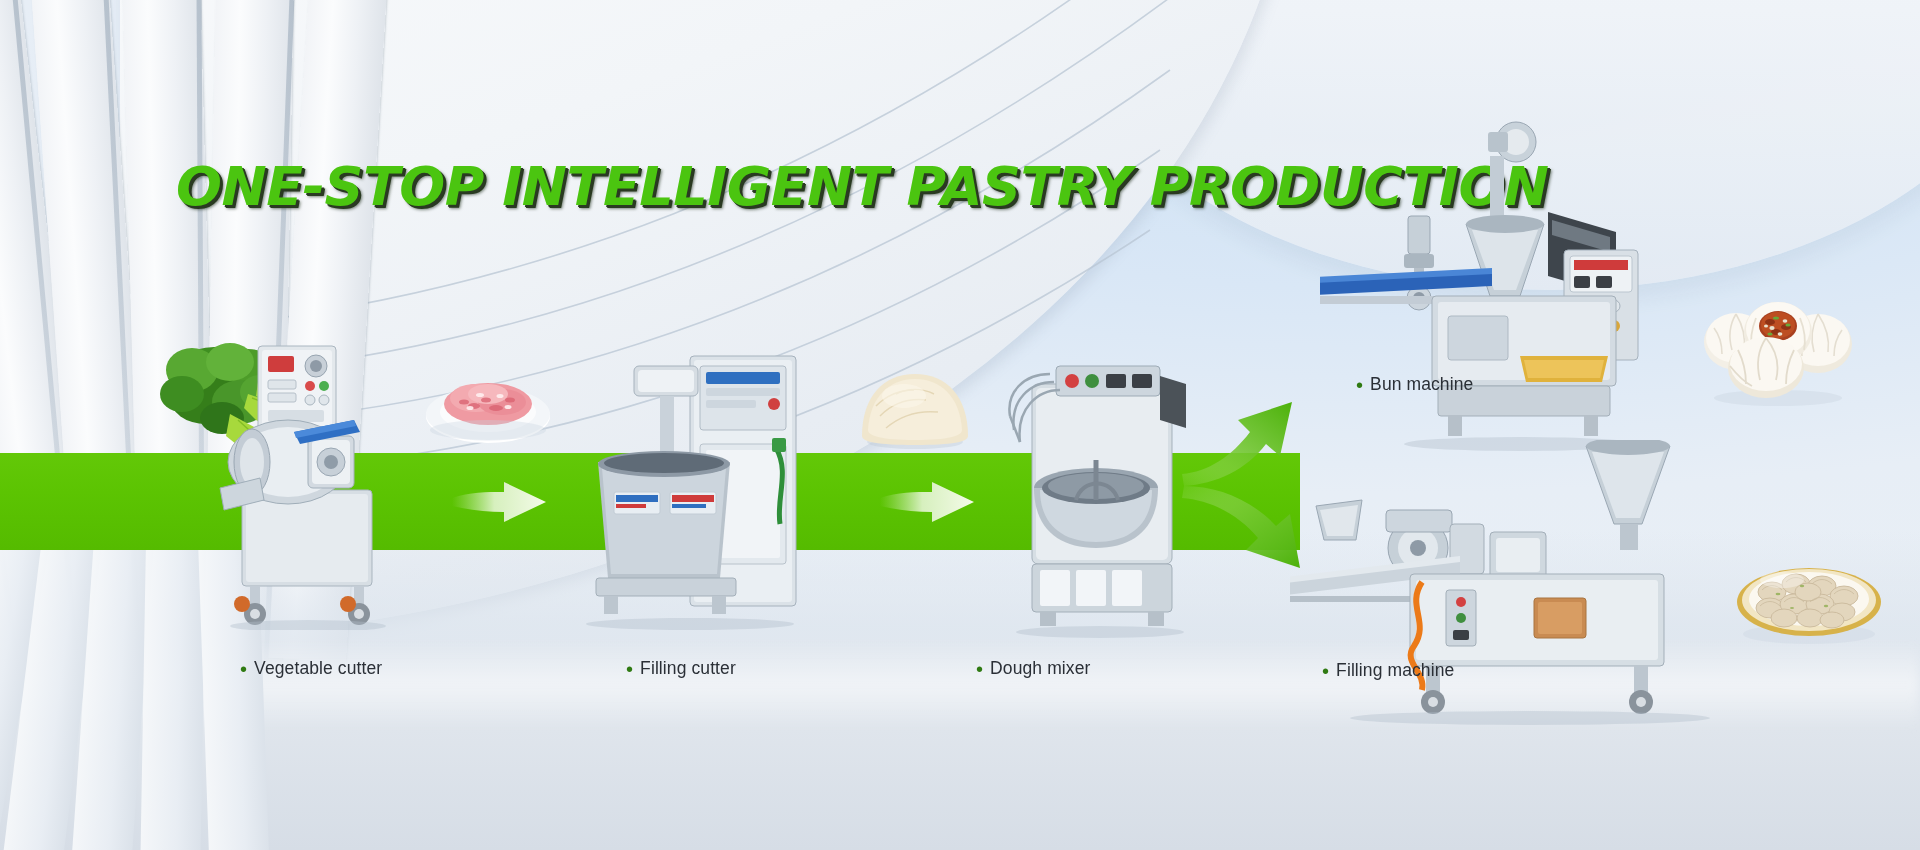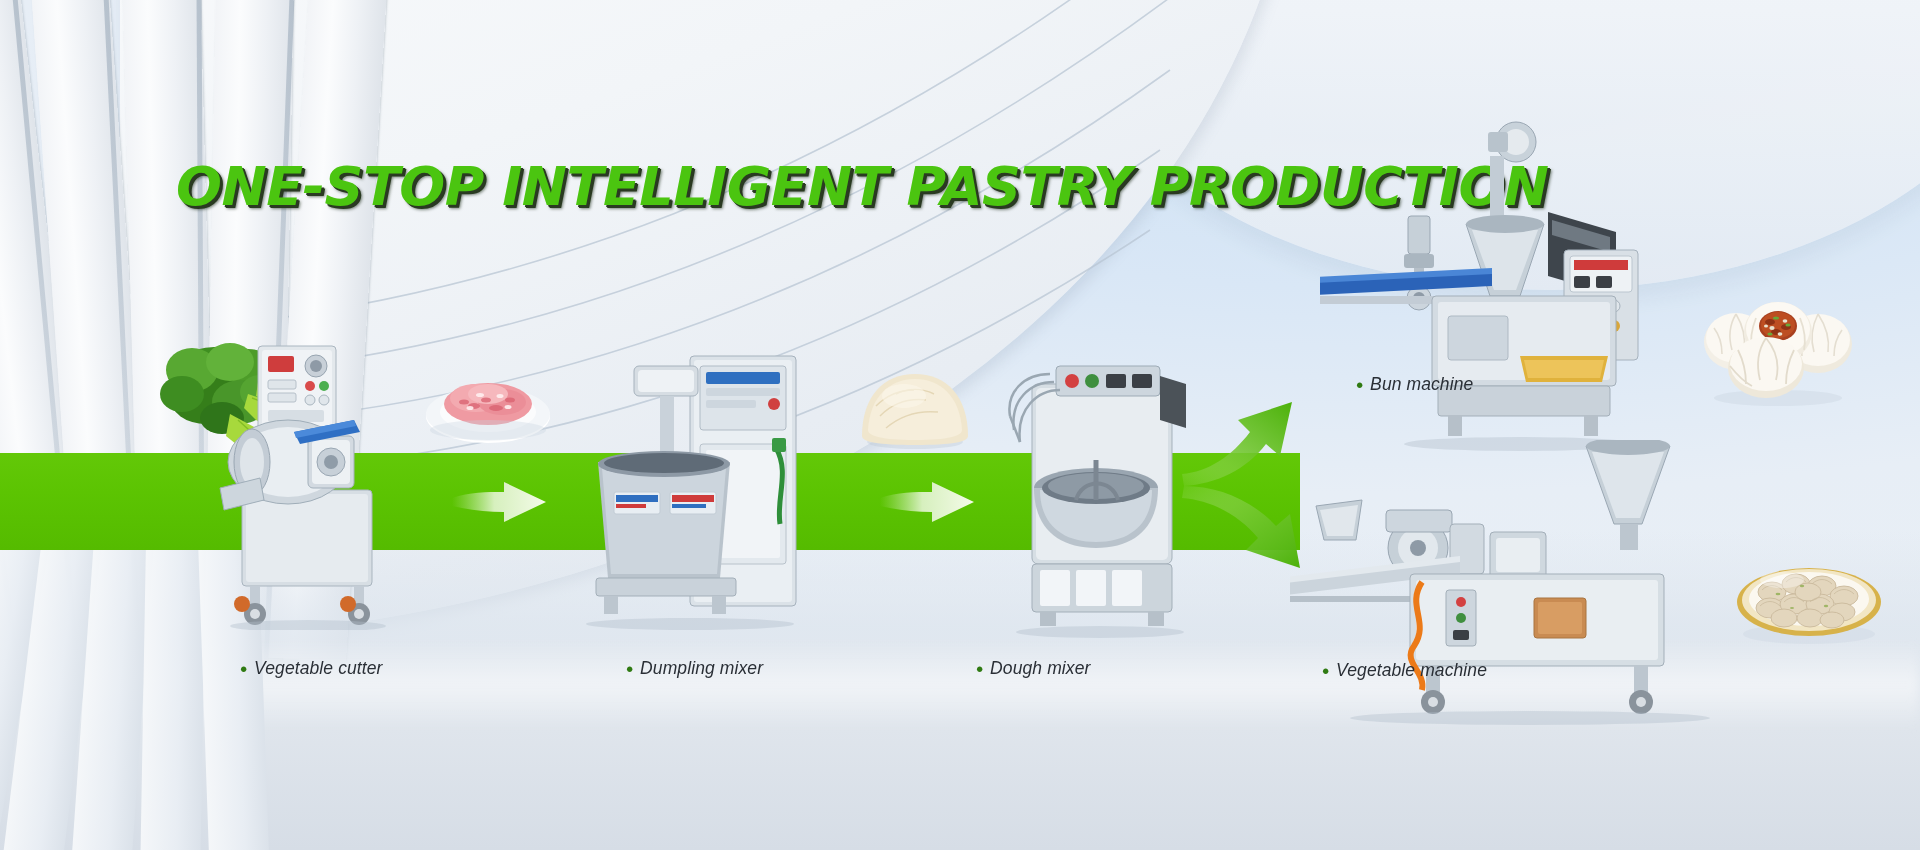--- a/index.html
+++ b/index.html
@@ -78,21 +78,20 @@
   .band-arrow svg{display:block;}
 
   
   .split-arrows{position:absolute;left:1180px;top:388px;width:170px;height:200px;}
 
   
   .machine{position:absolute;}
   .mlabel{
     position:absolute;font-size:17.5px;color:#2a2f36;white-space:nowrap;
     letter-spacing:.1px;
-    font-style:italic;
   }
   .mlabel .dot{color:#2f7a12;font-size:20px;line-height:0;vertical-align:middle;margin-right:7px;}
 
   
   .food{position:absolute;}
 
   
   #title{
     position:absolute;left:176px;top:156px;
     font-family:"DejaVu Sans","Liberation Sans",sans-serif;
@@ -351,21 +350,21 @@
       <rect x="92" y="143" width="42" height="7" fill="#cf3b3b"></rect>
       <rect x="92" y="152" width="34" height="4" fill="#2f6fc0"></rect>
 
       <rect x="16" y="226" width="140" height="18" rx="3" fill="#c9d2da" stroke="#a3afb9"></rect>
       <rect x="24" y="244" width="14" height="18" fill="#bcc6cf"></rect>
       <rect x="132" y="244" width="14" height="18" fill="#bcc6cf"></rect>
       <ellipse cx="110" cy="272" rx="104" ry="6" fill="#b2bfcb" opacity=".4"></ellipse>
     </svg>
   </div>
   <div class="mlabel" style="left:626px;top:658px;">
-    <span class="dot">•</span><span>Dumpling mixer</span>
+    <span class="dot">•</span><span>Filling cutter</span>
   </div>
 
   <div class="machine" style="left:1000px;top:350px;width:200px;height:290px;">
     <svg width="200" height="290" viewBox="0 0 200 290">
 
       <rect x="32" y="34" width="140" height="180" rx="6" fill="#d6dee4" stroke="#a5b1bb"></rect>
       <rect x="36" y="38" width="132" height="172" rx="5" fill="#e8edf1"></rect>
 
       <rect x="56" y="16" width="104" height="30" rx="4" fill="#cdd6de" stroke="#9dabb6"></rect>
       <circle cx="72" cy="31" r="7" fill="#d34141"></circle>
@@ -506,21 +505,21 @@
       <rect x="136" y="226" width="14" height="28" fill="#bcc6cf"></rect>
       <rect x="344" y="226" width="14" height="28" fill="#bcc6cf"></rect>
       <circle cx="143" cy="262" r="12" fill="#8a939c"></circle>
         <circle cx="143" cy="262" r="5" fill="#d9dee3"></circle>
       <circle cx="351" cy="262" r="12" fill="#8a939c"></circle>
         <circle cx="351" cy="262" r="5" fill="#d9dee3"></circle>
       <ellipse cx="240" cy="278" rx="180" ry="7" fill="#b2bfcb" opacity=".4"></ellipse>
     </svg>
   </div>
   <div class="mlabel" style="left:1322px;top:660px;">
-    <span class="dot">•</span><span>Vegetable machine</span>
+    <span class="dot">•</span><span>Filling machine</span>
   </div>
 
   <div class="food" style="left:1700px;top:292px;width:156px;height:116px;">
     <svg width="156" height="116" viewBox="0 0 156 116">
       <ellipse cx="78" cy="106" rx="64" ry="8" fill="#c6d2de" opacity=".35"></ellipse>
 
       <g>
         <ellipse cx="36" cy="50" rx="32" ry="28" fill="#f3efe6"></ellipse>
         <ellipse cx="36" cy="46" rx="30" ry="25" fill="#fbf8f2"></ellipse>
         <g stroke="#e4ded1" stroke-width="1.6" fill="none">

